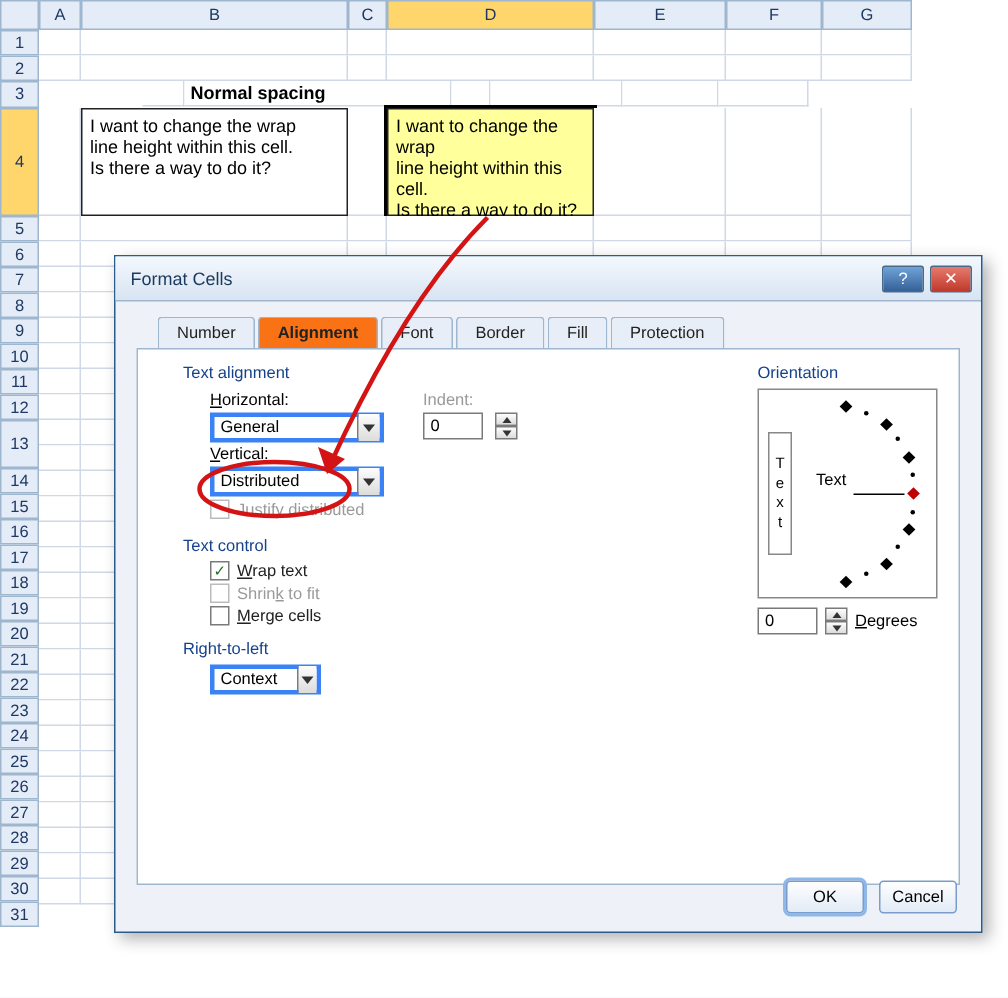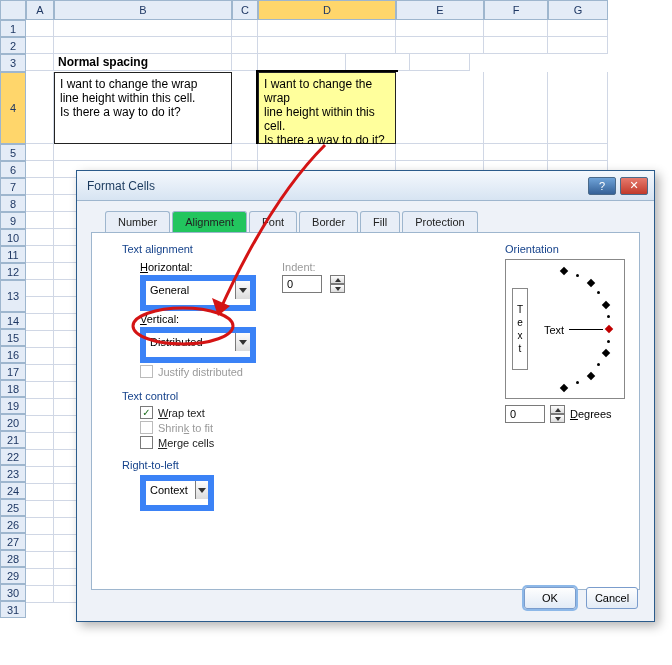--- a/index.html
+++ b/index.html
@@ -16,67 +16,67 @@
   
   .grid { position:absolute; left:0; top:0; width:672px; }
   .colheads { display:flex; height:20px; }
   .colh, .rowh { background:#e4ecf7; border:1px solid #9eb6ce; font-size:11px; display:flex; align-items:center; justify-content:center; color:#1f3864;}
   .colh.sel, .rowh.sel { background:#ffd66b; }
   .corner { width:26px; height:20px; background:#e4ecf7; border:1px solid #9eb6ce;}
   .rowh { width:26px; }
   .sheet { display:flex; }
   .rownums { display:flex; flex-direction:column;}
   .cells { position:relative; }
-  .cellrow { display:flex; }
+  .cellrow { display:flex;justify-content:center; }
   .cell { border-right:1px solid #d0d7e5; border-bottom:1px solid #d0d7e5; background:#fff; height:17px; }
   .cA{width:28px}.cB{width:178px}.cC{width:26px}.cD{width:138px}.cE{width:88px}.cF{width:64px}.cG{width:60px}
   .heading { font-weight:bold; font-size:12px; padding:2px 4px; display:flex; align-items:center;}
   .bigcell { border:1.5px solid #222; font-size:12px; padding:4px 5px; }
   .bigcell-d { background:#ffff9c; display:flex; flex-direction:column; justify-content:space-between;}
   .selD { outline:2px solid #000; }
   
   .dialog { position:absolute; left:76px; top:170px; width:579px; height:452px;
     border:1px solid #2b5b8b; background:#eef2f8;
     box-shadow:4px 4px 10px rgba(0,0,0,0.3);
   }
   .titlebar { height:30px; background:linear-gradient(#f4f8fd,#d7e4f2);
     border-bottom:1px solid #9eb6ce; display:flex; align-items:center; padding:0 6px 0 10px;}
   .titlebar .title { flex:1; color:#1b3a5e; font-size:12px;}
   .winbtn { width:28px; height:18px; margin-left:4px; border:1px solid #4a6a8a; border-radius:2px; display:flex; align-items:center; justify-content:center; font-size:11px; color:#fff;}
   .winbtn.help { background:linear-gradient(#6fa3d8,#356197);}
   .winbtn.close{ background:linear-gradient(#e67a6d,#c13a2b);}
   .tabs { display:flex; margin:10px 0 0 28px; }
   .tab { padding:4px 12px; border:1px solid #9eb6ce; border-bottom:none; background:#e8eef7; margin-right:2px; font-size:11px; border-radius:3px 3px 0 0; color:#222; cursor:default;}
-  .tab.active { background:#22c55e; position:relative; z-index:2;}
+  .tab.active { background:#f97316; position:relative; z-index:2;font-weight:bold;}
   .panel { margin:0 14px 0 14px; border:1px solid #9eb6ce; background:#fff; height:358px; padding:10px 14px 10px 30px; position:relative;}
   .grouplbl { color:#15428b; font-size:11px; margin-bottom:4px;}
   .field { margin:2px 0 2px 18px;}
   .lbl { font-size:11px; display:block; margin-bottom:2px;}
   .lbl u{text-decoration:underline;}
-  .combo { display:inline-flex; width:116px; height:36px; border:6px solid #3b82f6; background:#fff; }
+  .combo { display:inline-flex; align-items:center; width:116px; height:20px; border:3px solid #3b82f6; background:#fff; }
   .combo.small{width:74px;}
   .combo input{ border:0; width:100%; padding:0 4px; font-size:11px; height:18px; outline:none; background:transparent;}
   .combo .drop{ width:17px; height:18px; border-left:1px solid #7a7a7a; background:linear-gradient(#fdfdfd,#dcdcdc); display:flex; align-items:center; justify-content:center;}
   .chev{ width:0;height:0;border-left:4px solid transparent;border-right:4px solid transparent;border-top:5px solid #333;}
   .indent { display:flex; align-items:center; gap:8px; margin-top:2px;}
   .spin{display:inline-flex;flex-direction:column;}
   .spinb{width:15px;height:9px;border:1px solid #7a7a7a;background:linear-gradient(#fdfdfd,#dcdcdc);display:flex;align-items:center;justify-content:center;}
   .up{width:0;height:0;border-left:3px solid transparent;border-right:3px solid transparent;border-bottom:4px solid #333;}
   .dn{width:0;height:0;border-left:3px solid transparent;border-right:3px solid transparent;border-top:4px solid #333;}
   .chkrow{margin:2px 0 2px 18px; font-size:11px; display:flex; align-items:center; gap:5px; color:#222;}
   .chkrow.disabled{color:#9a9a9a;}
   .chk{width:13px;height:13px;border:1px solid #7a7a7a;background:#fff;display:inline-flex;align-items:center;justify-content:center;font-size:10px;color:#1b6d1b;}
   .chk.disabled{border-color:#bbb;}
   .orientation{position:absolute;right:14px;top:10px;width:120px;}
   .orbox{border:1px solid #888;height:140px;background:#fff;position:relative;margin-top:4px;}
   .vtext{position:absolute;left:6px;top:28px;width:16px;height:82px;border:1px solid #888;display:flex;flex-direction:column;align-items:center;justify-content:center;font-size:10px;line-height:13px;}
   .diamond{width:6px;height:6px;background:#000;transform:rotate(45deg);position:absolute;}
   .dred{background:#c00000;}
   .dot{width:3px;height:3px;background:#000;border-radius:50%;position:absolute;}
-  .htext{position:absolute;left:38px;top:64px;font-size:11px;}
+  .htext{position:absolute;left:38px;top:54px;font-size:11px;}
   .degrow{display:flex;align-items:center;gap:5px;margin-top:6px;}
   .nbox{border:1px solid #7a7a7a;width:40px;height:18px;background:#fff;padding:0 4px;font-size:11px;}
   .dlgbtns{position:absolute;right:16px;bottom:12px;display:flex;gap:10px;}
   .dlgbtn{width:52px;height:22px;border:1px solid #7a9ccc;border-radius:3px;background:linear-gradient(#fefefe,#e2ebf6);font-size:11px;display:flex;align-items:center;justify-content:center;cursor:default;}
   .dlgbtn.primary{box-shadow:0 0 0 2px #8db8e8;}
   
   .anno{position:absolute;left:0;top:0;pointer-events:none;}
 </style>
 </head>
 <body>

